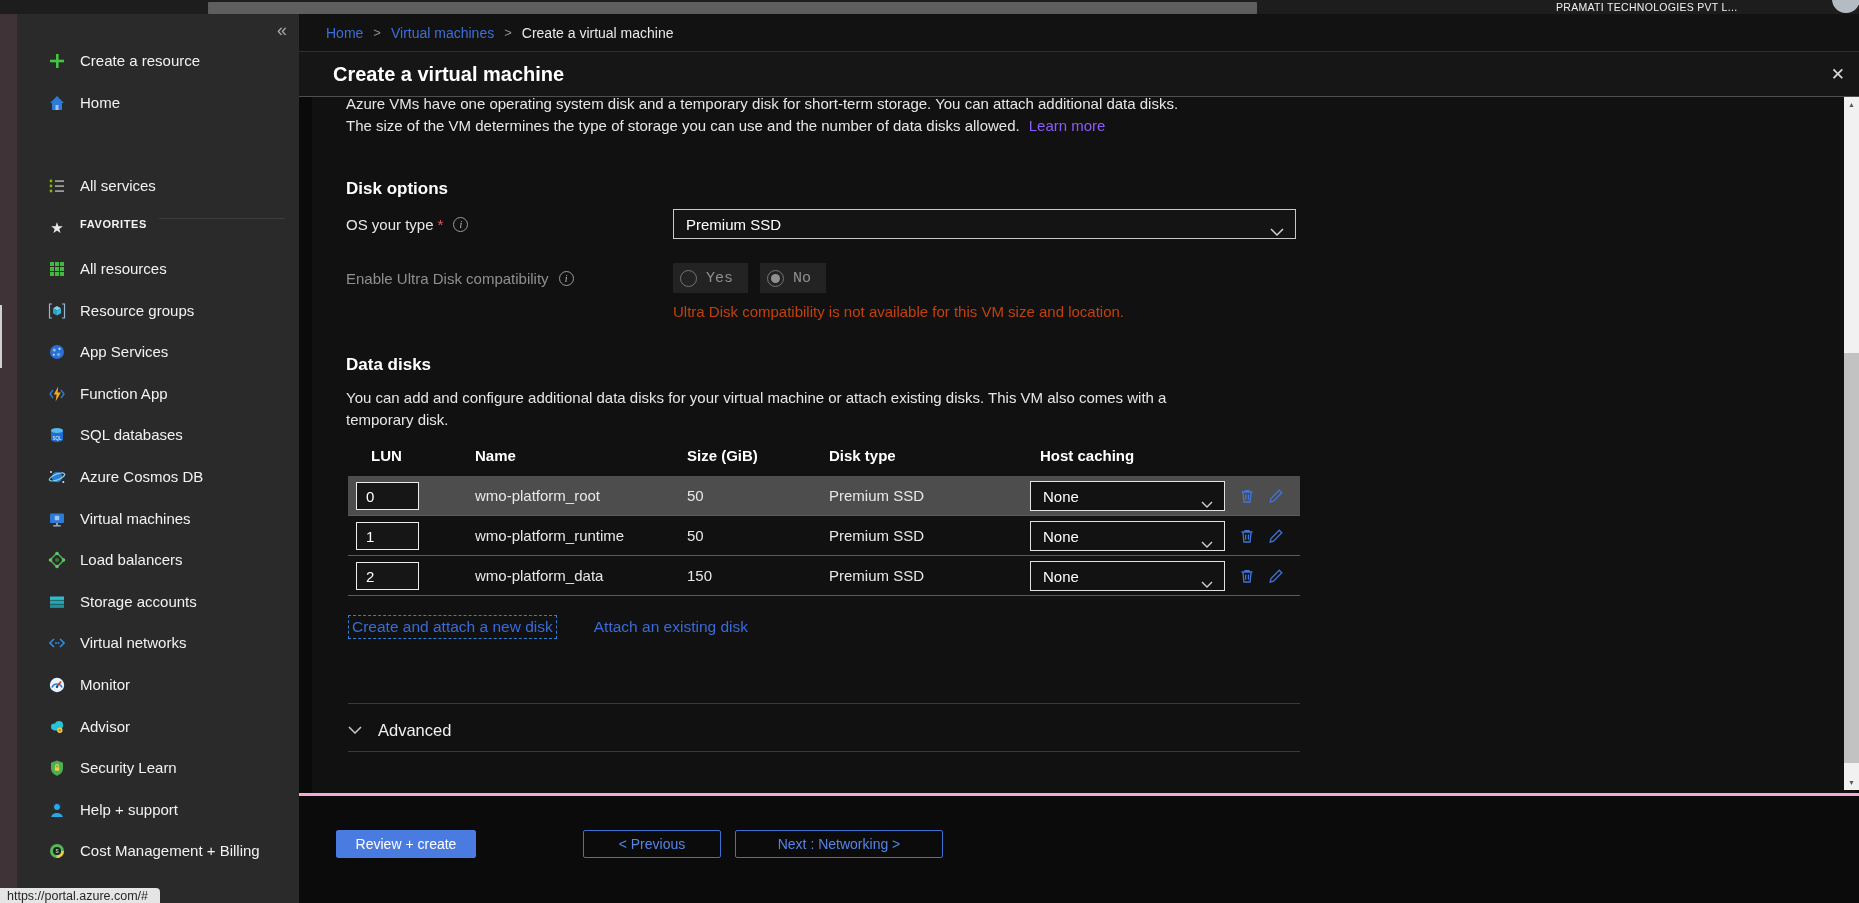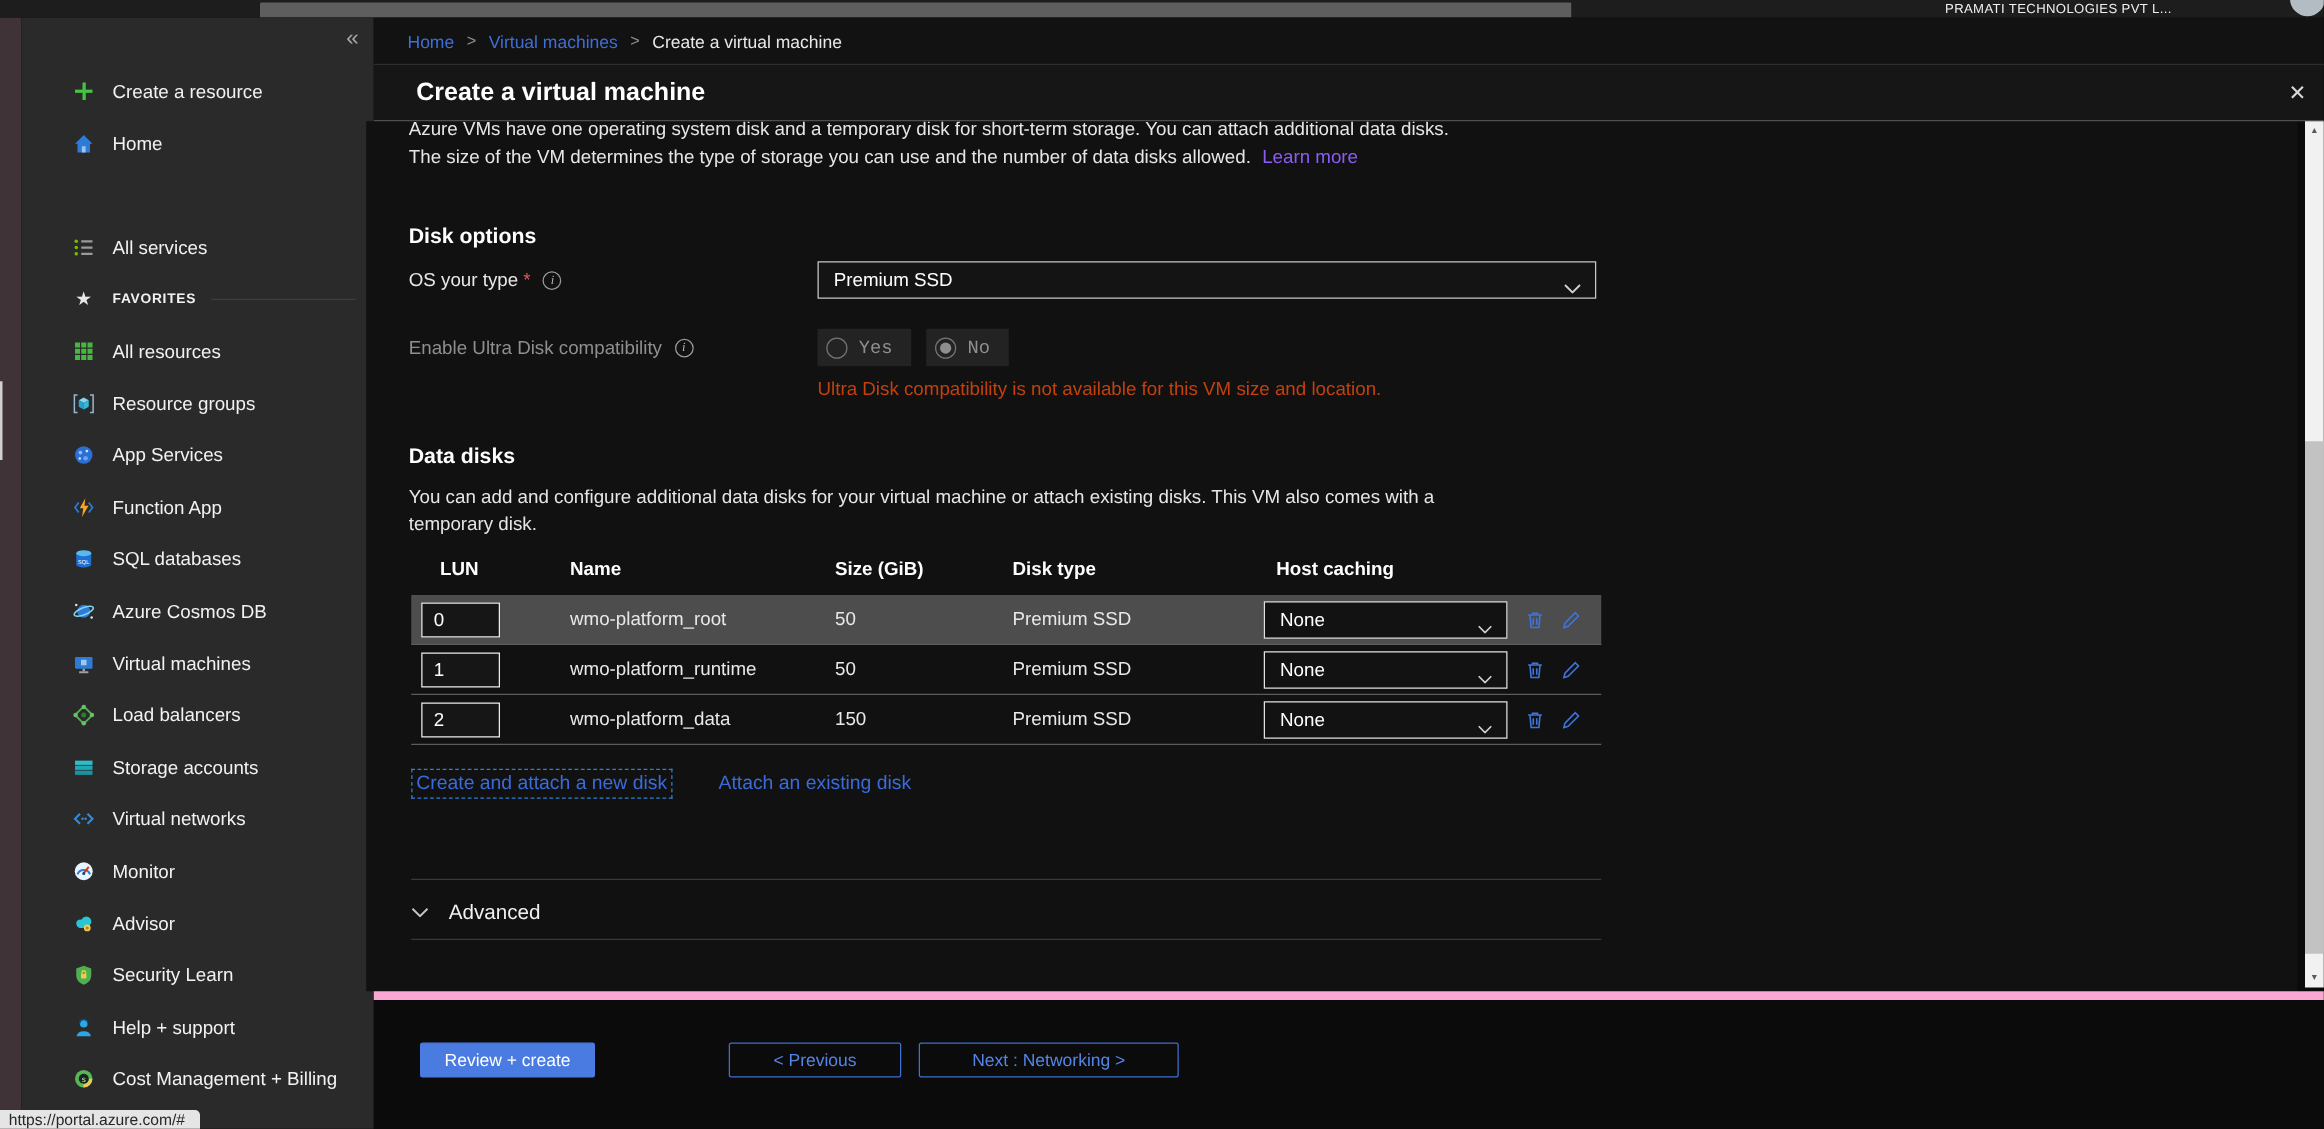--- a/index.html
+++ b/index.html
@@ -11,40 +11,40 @@
   .topbar { position: absolute; left: 0; top: 0; width: 1859px; height: 14px; background: #1d1d1d; overflow: hidden; z-index: 30; }
   .search-artifact { position: absolute; left: 208px; top: 2px; width: 1049px; height: 12px; background: #5e5e5e; border-radius: 1px; }
   .tenant { position: absolute; left: 1556px; top: 1px; color: #f0f0f0; font-size: 10.5px; letter-spacing: .3px; white-space: nowrap; }
   .avatar { position: absolute; left: 1832px; top: -15px; width: 28px; height: 28px; border-radius: 50%; background: #b4bcc3; }
 
   
   .leftstrip { position: absolute; left: 0; top: 14px; width: 17px; height: 889px; background: #3f3338; }
   .left-indicator { position: absolute; left: 0; top: 305px; width: 2px; height: 63px; background: #cfcfcf; z-index: 5; }
   .sidebar { position: absolute; left: 17px; top: 14px; width: 282px; height: 889px; background: #2a2a2a; z-index: 2; }
   .collapse { position: absolute; right: 12px; top: 6px; color: #a8a8a8; font-size: 18px; cursor: pointer; }
-  .nav-item { position: absolute; left: 0; width: 282px; height: 42px; display: flex; align-items: center; padding-left: 40px; cursor: pointer; }
+  .nav-item { position: absolute; left: 0; width: 282px; height: 42px; display: flex; align-items: flex-start; padding-left: 30px; cursor: pointer; }
   .nav-icon { width: 20px; height: 18px; display: inline-flex; align-items: center; justify-content: center; flex: none; }
   .nav-label { margin-left: 13px; color: #f2f2f2; font-size: 15px; white-space: nowrap; }
   .nav-item.fav .nav-label { font-size: 11px; font-weight: bold; letter-spacing: .6px; }
   .fav-rule { flex: 1; height: 1px; background: #3d3d3d; margin: 0 14px 0 12px; }
   .star-glyph { color: #e8e8e8; font-size: 15px; line-height: 1; }
 
   
   .crumbbar { position: absolute; left: 299px; top: 14px; width: 1560px; height: 38px; background: #121212; border-bottom: 1px solid #2e2e2e; display: flex; align-items: center; padding-left: 27px; z-index: 3; }
   .crumb-link { color: #3e6fd8; font-size: 14px; cursor: pointer; }
   .crumb-sep { color: #8f8f8f; font-size: 13px; margin: 0 10px; }
   .crumb-current { color: #e8e8e8; font-size: 14px; }
 
   
   .panel-head { position: absolute; left: 299px; top: 52px; width: 1560px; height: 45px; background: #161616; border-bottom: 1px solid #4f4f4f; z-index: 3; }
   .panel-title { position: absolute; left: 34px; top: 11px; color: #ffffff; font-size: 20px; font-weight: 600; }
   .close-x { position: absolute; right: 14px; top: 12px; color: #d8d8d8; font-size: 17px; cursor: pointer; }
 
   
-  .content { position: absolute; left: 293px; top: 97px; width: 1545px; height: 696px; background: #111111; overflow: hidden; z-index: 2; padding-left: 20px; }
+  .content { position: absolute; left: 312px; top: 97px; width: 1545px; height: 696px; background: #111111; overflow: hidden; z-index: 2; padding-left: 20px; }
   .intro { position: absolute; left: 34px; top: -4px; font-size: 15px; color: #e6e6e6; line-height: 22px; white-space: nowrap; }
   .learn-more { color: #8b5cf6; margin-left: 9px; cursor: pointer; }
   .h-section { position: absolute; left: 34px; color: #ffffff; font-size: 17px; font-weight: bold; }
 
   .os-row { position: absolute; left: 34px; top: 112px; height: 30px; display: flex; align-items: center; }
   .field-label { color: #e8e8e8; font-size: 15px; }
   .req { color: #e05a5a; margin-left: 4px; font-size: 15px; }
   .info-icon { display: inline-flex; align-items: center; justify-content: center; width: 15px; height: 15px; border: 1px solid #9a9a9a; border-radius: 50%; color: #bdbdbd; font-size: 10px; font-family: "Liberation Serif", serif; font-style: italic; margin-left: 10px; }
   .dropdown { position: absolute; height: 30px; background: #141414; border: 1px solid #c8c8c8; display: flex; align-items: center; padding-left: 12px; cursor: pointer; }
   .dd-os { left: 361px; top: 112px; width: 623px; }
@@ -84,21 +84,21 @@
   .advanced { position: absolute; left: 36px; top: 618px; height: 30px; display: flex; align-items: center; gap: 16px; cursor: pointer; }
   .adv-label { color: #f0f0f0; font-size: 16.5px; }
 
   
   .scrollbar { position: absolute; left: 1844px; top: 97px; width: 15px; height: 693px; background: #f1f1f1; z-index: 4; }
   .sb-btn { position: absolute; left: 0; width: 15px; height: 15px; display: flex; align-items: center; justify-content: center; color: #5a5a5a; font-size: 7px; cursor: pointer; }
   .sb-up { top: 0; } .sb-down { bottom: 0; }
   .sb-thumb { position: absolute; left: 0; top: 256px; width: 15px; height: 410px; background: #c2c2c2; cursor: pointer; }
 
   
-  .footer { position: absolute; left: 299px; top: 793px; width: 1560px; height: 110px; background: #0b0b0b; border-top: 7px solid #f9a8d4; z-index: 2; }
+  .footer { position: absolute; left: 299px; top: 793px; width: 1560px; height: 110px; background: #0b0b0b; border-top: 3px solid #f9a8d4; z-index: 2; }
   .btn { position: absolute; top: 34px; height: 28px; font-size: 14px; display: flex; align-items: center; justify-content: center; border-radius: 2px; cursor: pointer; font-family: "Liberation Sans", sans-serif; }
   .btn-primary { left: 37px; width: 140px; background: #4a7be0; color: #ffffff; border: 1px solid #4a7be0; }
   .btn-outline { background: transparent; border: 1px solid #3f6fd0; color: #5585e8; }
   .btn-prev { left: 284px; width: 138px; }
   .btn-next { left: 436px; width: 208px; }
 
   
   .status-url { position: absolute; left: 0; top: 888px; height: 15px; background: #e5e5e5; color: #262626; font-size: 12.5px; padding: 1px 12px 4px 7px; border-top-right-radius: 4px; z-index: 40; white-space: nowrap; }
 </style>
 </head>

